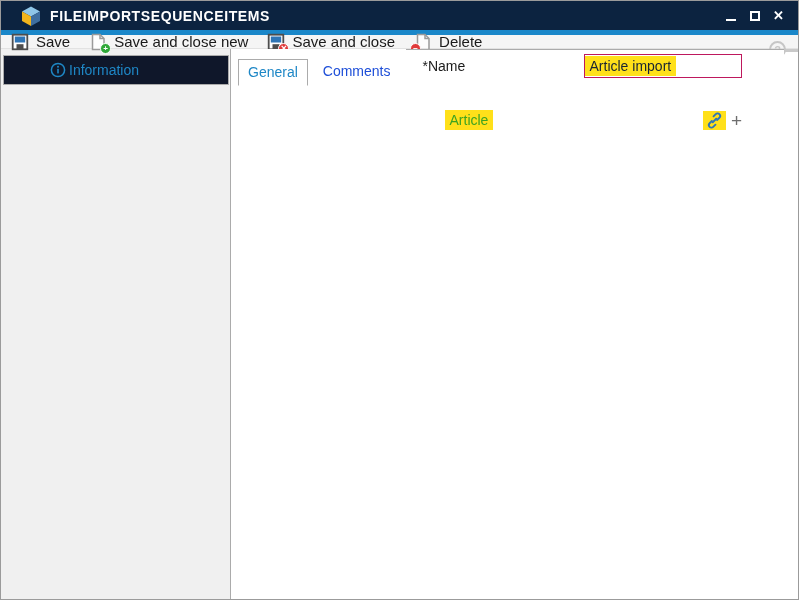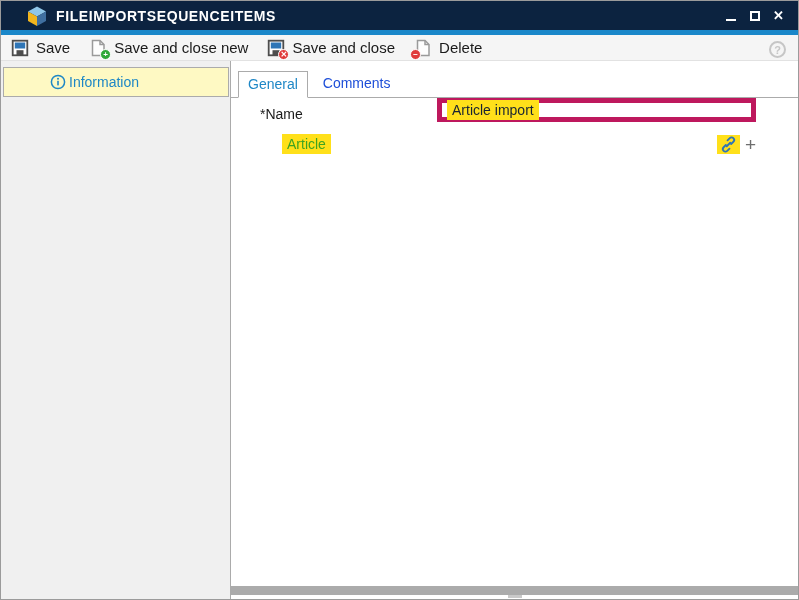--- a/index.html
+++ b/index.html
@@ -2,62 +2,62 @@
 <html><head>
 <meta charset="utf-8">
 <style>
   * { box-sizing: border-box; margin: 0; padding: 0; }
   html,body { width:799px; height:600px; }
   body { font-family:"Liberation Sans", sans-serif; background:#fff; }
 
   .window { width:799px; height:600px; border:1px solid #9b9b9b; display:flex; flex-direction:column; background:#fff; }
 
   
-  .titlebar { height:29px; background:#0c2340; display:flex; align-items:center; padding-left:24px; flex:none; }
+  .titlebar { height:29px; background:#0c2340; display:flex; align-items:center; padding-left:18px; flex:none; }
   .app-icon { width:24px; height:24px; margin-right:7px; flex:none; }
   .title-text { color:#ffffff; font-size:14px; font-weight:bold; letter-spacing:0.6px; }
   .win-controls { margin-left:auto; display:flex; align-items:center; gap:9px; margin-right:12px; }
   .win-btn { width:15px; height:15px; display:flex; align-items:center; justify-content:center; cursor:pointer; }
   .min-glyph { width:10px; height:2px; background:#fff; margin-top:8px; }
   .max-glyph { width:10px; height:10px; border:2px solid #fff; }
   .close-glyph { color:#fff; font-size:13px; font-weight:bold; line-height:15px; }
 
   .accentbar { height:5px; background:#1a87c9; flex:none; }
 
   
-  .toolbar { height:26px; background:#f5f5f5; border-bottom:1px solid #e2e2e2; display:flex; align-items:center; padding-left:0; position:relative; flex:none; }
+  .toolbar { height:14px; background:#f5f5f5; border-bottom:1px solid #e2e2e2; display:flex; align-items:center; padding-left:0; position:relative; flex:none; }
   .tb-btn { display:flex; align-items:center; gap:6px; padding:0 9px; height:100%; cursor:pointer; background:transparent; border:none; font-family:inherit; }
   .tb-btn .label { font-size:15px; color:#1a1a1a; white-space:nowrap; }
   .ic { position:relative; width:20px; height:20px; flex:none; }
   .badge { position:absolute; width:11px; height:11px; border-radius:50%; color:#fff; font-size:8px; line-height:10px; text-align:center; font-weight:bold; border:1px solid #fff; }
   .badge.green { background:#2fa838; }
   .badge.red { background:#e03a3a; }
   .badge.br { right:-3px; bottom:-2px; }
   .badge.bl { left:-3px; bottom:-2px; }
   .help-circle { position:absolute; right:12px; top:6px; width:17px; height:17px; border:2px solid #c6c6c6; border-radius:50%; color:#c6c6c6; font-size:11px; font-weight:bold; display:flex; align-items:center; justify-content:center; }
 
   
   .content { flex:1; display:flex; min-height:0; }
 
   .sidebar { width:230px; background:#f0f0f0; border-right:1px solid #ababab; flex:none; }
-  .info-item { margin:6px 1px 0 2px; height:30px; background:#fef9c3; border:1px solid #ababab; display:flex; align-items:center; padding-left:46px; gap:3px; cursor:pointer; }
+  .info-item { margin:6px 1px 0 2px; height:30px; background:#0f172a; border:1px solid #ababab; display:flex; align-items:center; padding-left:46px; gap:3px; cursor:pointer; }
   .info-item .label { color:#1e87c6; font-size:14px; }
   .info-icon-svg { width:16px; height:16px; flex:none; }
 
-  .main { flex:1; display:flex; flex-direction:column; background:#fff; min-width:0; }
+  .main { flex:1; display:flex; background:#fff; min-width:0; }
   .tabrow { height:36px; display:flex; align-items:flex-end; padding-left:7px; background:#fff; position:relative; z-index:2; flex:none; }
   .tab { font-size:14px; padding:4px 9px 5px; cursor:pointer; }
   .tab.active { color:#1e87c6; background:#fff; border:1px solid #ababab; border-bottom:1px solid #fff; margin-bottom:-1px; }
   .tab.inactive { color:#1d4ed8; padding:4px 15px 6px; }
 
   .panel { flex:1; border-top:1px solid #ababab; position:relative; background:#fff; }
-  .field-row { position:absolute; left:29px; right:42px; height:16px; display:flex; align-items:flex-end; }
+  .field-row { position:absolute; left:17px; right:42px; height:16px; display:flex; align-items:center; }
   .row-0 { top:8px; } .row-1 { top:40px; } .row-2 { top:72px; }
   .field-label { width:161px; flex:none; font-size:14px; color:#1b1b1b; }
-  .input-box { flex:1; height:24px; border:5px solid #be185d; background:#fff; display:flex; align-items:center; padding-left:5px; cursor:text;margin-left:16px; }
+  .input-box { flex:1; height:24px; border:1px solid #be185d; background:#fff; display:flex; align-items:center; cursor:text; }
   .hl { background:#ffe01a; color:#182433; font-size:14px; padding:1px 5px; line-height:18px; }
   .lookup-area { flex:1; display:flex; align-items:center; padding-left:22px;margin-top:44px; }
   .link-value { color:#3ea321; }
   .lookup-icons { margin-left:auto; display:flex; align-items:center; gap:5px; }
   .link-chip { background:#ffe01a; padding:1px 2px; display:flex; align-items:center; cursor:pointer; }
   .plus-icon { color:#6e6e6e; font-size:19px; font-weight:normal; line-height:19px; cursor:pointer; }
 
   .bottom-strip { height:9px; background:#ababab; flex:none; }
   .grip { height:4px; display:flex; justify-content:center; flex:none; }
   .grip span { width:14px; height:3px; background:#c9c9c9; }

